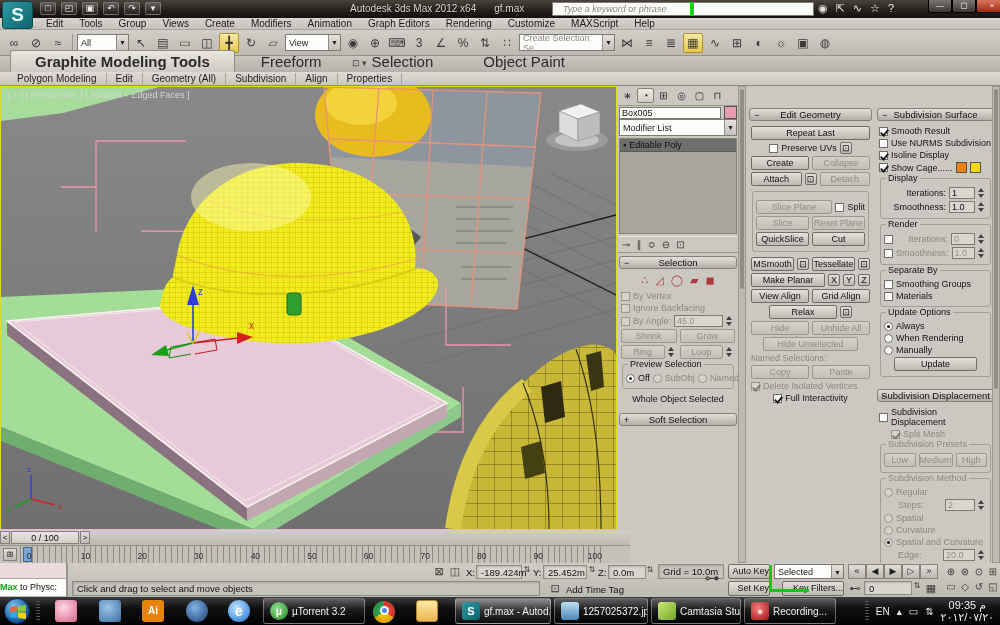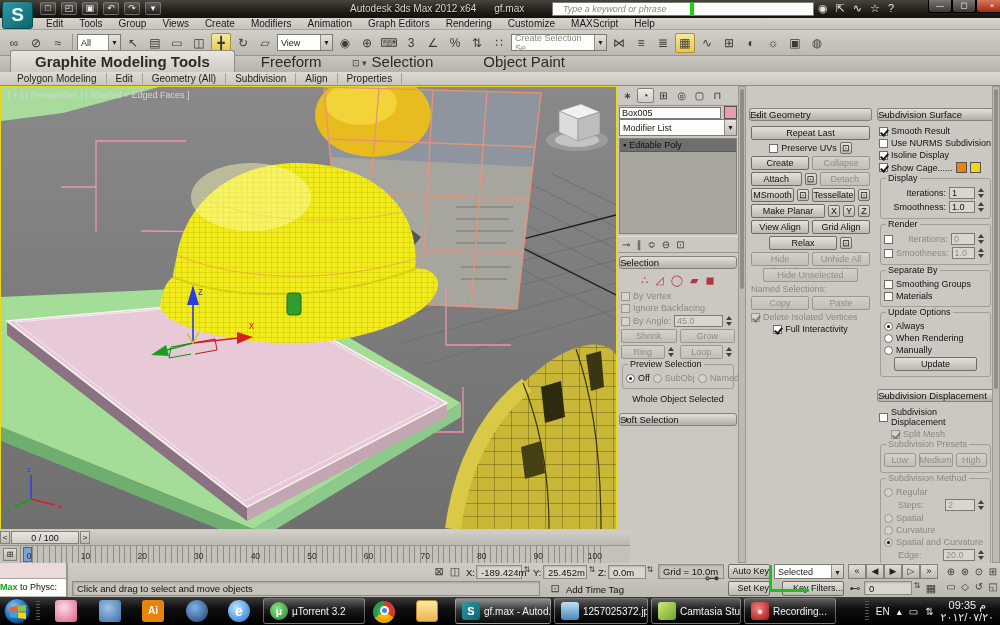--- a/index.html
+++ b/index.html
@@ -41,21 +41,21 @@
 #vplabel{left:7px;top:3px;font-size:9px;color:#d6d6d6;z-index:4}
 
 #rightpanel{left:617px;top:86px;width:383px;height:477px;background:#cbc8c1}
 .col{position:absolute;top:0}
 #colA{left:1px;width:120px}
 #colB{left:131px;width:125px}
 #colC{left:259px;width:119px}
 .vsb{position:absolute;top:0;width:8px;height:477px;background:#bdbab3;border:1px solid #9a978f}
 .vsb .thumb{position:absolute;left:1px;width:4px;background:#908d85;border-radius:2px}
 .rollout{margin:3px 1px 0 1px}
-.rhead{height:13px;background:linear-gradient(#e2dfd8,#b2afa8);border:1px solid #84817a;border-radius:3px;font-size:9.5px;text-align:left;line-height:12px;position:relative;color:#111}
+.rhead{height:13px;background:linear-gradient(#e2dfd8,#b2afa8);border:1px solid #84817a;border-radius:3px;font-size:9.5px;text-align:center;line-height:12px;position:relative;color:#111}
 .rhead::before{content:"−";position:absolute;left:4px;top:0;font-size:9px}
 .rhead.closed::before{content:"+"}
 .rbody{padding:3px 2px 4px 2px;font-size:9px}
 .row{display:flex;align-items:center;margin:2px 0;gap:3px}
 .row.center{justify-content:center}
 .chk{width:9px;height:9px;background:#fff;border:1px solid #6f6d66;position:relative;flex:0 0 auto}
 .chk.on::before{content:"";position:absolute;left:2px;top:0px;width:3px;height:6px;border:solid #1a1a1a;border-width:0 2px 2px 0;transform:rotate(40deg)}
 .chk.dis{background:#d6d3cc;border-color:#9a978f}
 .chk.dis.on::before{border-color:#7e7c74}
 .rad{width:9px;height:9px;border-radius:50%;background:#fff;border:1px solid #6f6d66;position:relative;flex:0 0 auto}
@@ -172,21 +172,21 @@
     <span class="mi">Help</span>
   </div>
 
 <div id="toolbar" class="abs">
   <span data-list="toolbar.group1">
       <span class="tbi">∞</span>
       <span class="tbi">⊘</span>
       <span class="tbi">≈</span>
     </span>
   <span class="tbsep"></span>
-  <span class="combo" style="width:44px">
+  <span class="combo" style="width:52px">
     <span>All</span>
       <span class="dd">▼</span>
   </span>
   <span data-list="toolbar.group2">
       <span class="tbi">↖</span>
       <span class="tbi">▤</span>
       <span class="tbi">▭</span>
       <span class="tbi">◫</span>
       <span class="tbi hl">╋</span>
       <span class="tbi">↻</span>
@@ -478,20 +478,35 @@
           </div>
         <div class="row">
             <span class="btn">Create</span>
             <span class="btn dis">Collapse</span>
           </div>
         <div class="row">
             <span class="btn">Attach</span>
             <span class="btn sq">⊡</span>
             <span class="btn dis">Detach</span>
           </div>
+        <div class="grp">
+          <div class="row">
+              <span class="btn dis">Slice Plane</span>
+              <span class="chk"></span>
+              <span class="lbl">Split</span>
+            </div>
+          <div class="row">
+              <span class="btn dis">Slice</span>
+              <span class="btn dis">Reset Plane</span>
+            </div>
+          <div class="row">
+              <span class="btn">QuickSlice</span>
+              <span class="btn">Cut</span>
+            </div>
+        </div>
         <div class="row">
             <span class="btn">MSmooth</span>
             <span class="btn sq">⊡</span>
             <span class="btn">Tessellate</span>
             <span class="btn sq">⊡</span>
           </div>
         <div class="row">
             <span class="btn" style="flex:2">Make Planar</span>
             <span class="btn sq">X</span>
             <span class="btn sq">Y</span>

